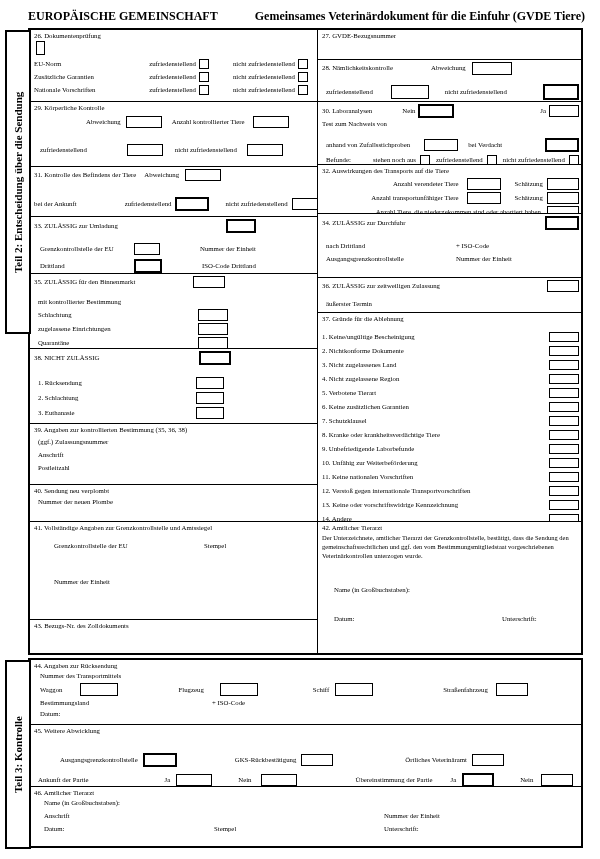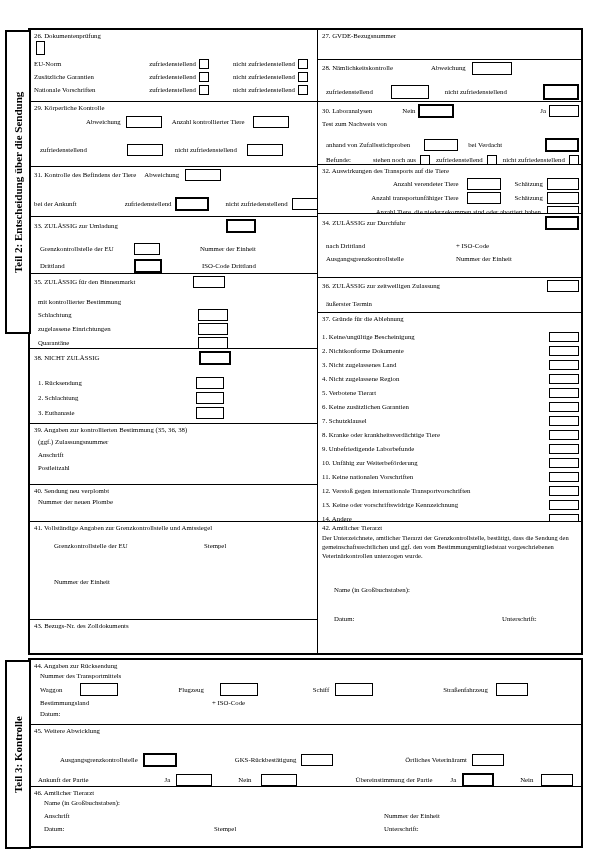--- a/index.html
+++ b/index.html
@@ -30,20 +30,22 @@
   .lbl{white-space:nowrap;}
   .para{font-size:6.5px;line-height:1.35;text-align:left;}
   .rt{margin-left:auto;}
 </style>
 </head>
 <body>
 
 <div class="page">
 
   <div class="header">
+    <span>EUROPÄISCHE GEMEINSCHAFT</span>
+    <span>Gemeinsames Veterinärdokument für die Einfuhr (GVDE Tiere)</span>
   </div>
 
   <div class="side side2">
     <span>Teil 2: Entscheidung über die Sendung</span>
   </div>
   <div class="side side3">
     <span>Teil 3: Kontrolle</span>
   </div>
 
   <div class="form part2">

